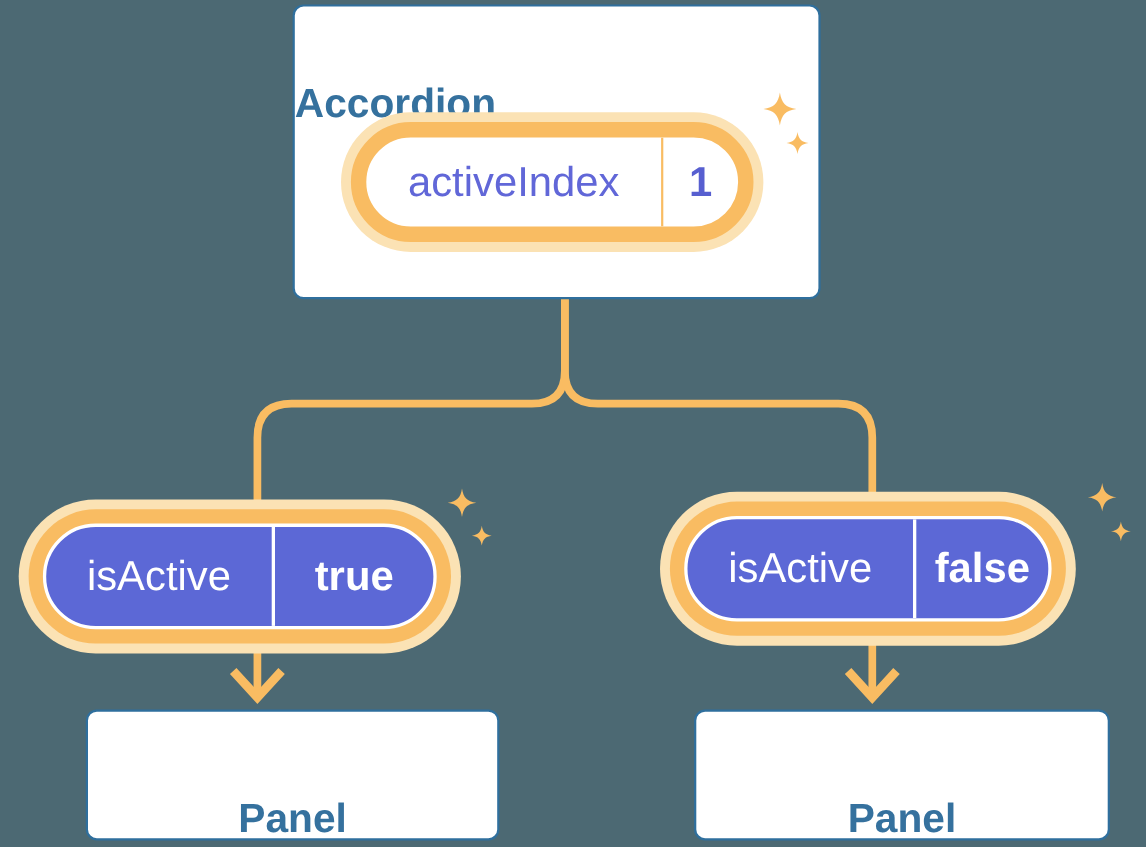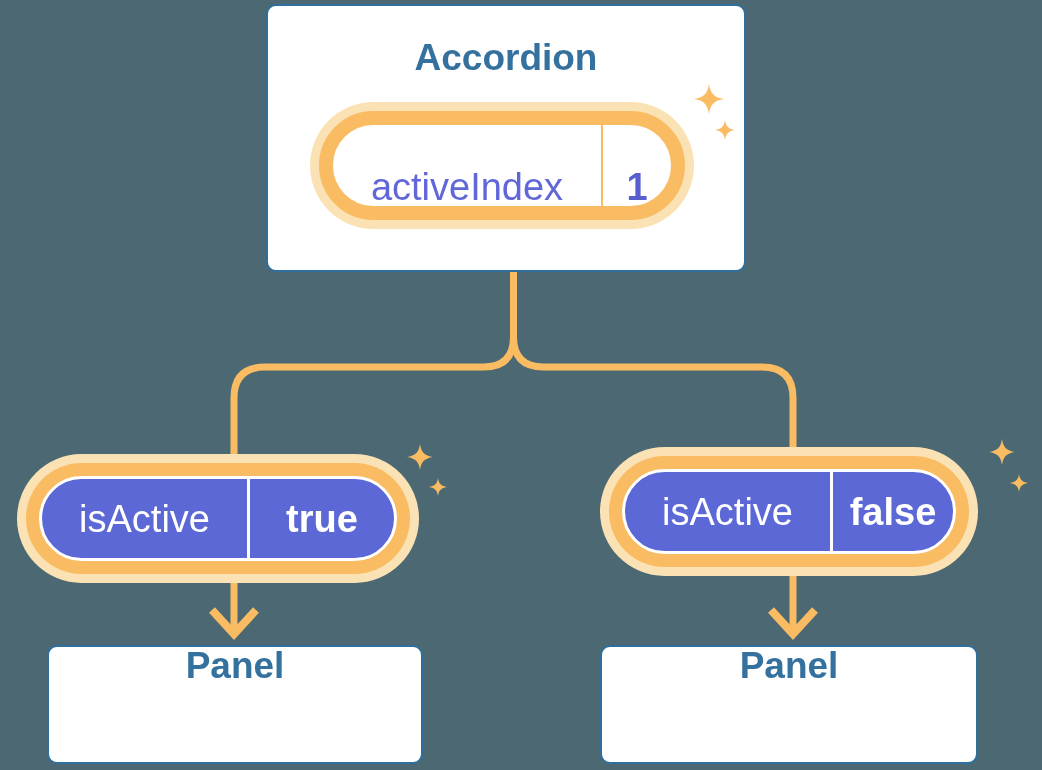--- a/index.html
+++ b/index.html
@@ -25,30 +25,32 @@
   .card {
     position: absolute;
     background: #FFFFFF;
     border: 2px solid #2F6F9D;
     border-radius: 10px;
     box-sizing: border-box;
   }
   .card-label {
     position: absolute;
     width: 100%;
-    text-align: center;
+    text-align: left;
     color: #35719E;
     font-size: 37px;
     font-weight: 600;
     line-height: 1;
+    margin-top: 36px;
   }
   .panel-card {
     display: flex;
-    align-items: flex-start;
+    align-items: flex-end;
     justify-content: center;
+    margin-left: 31px;
   }
   .panel-card .panel-label {
     color: #35719E;
     font-size: 37px;
     font-weight: 600;
     line-height: 1;
   }
   
   .state-pill {
     position: absolute;
@@ -58,21 +60,21 @@
     background: #FFFFFF;
     border: 14px solid #F9BC62;
     border-radius: 999px;
     box-shadow: 0 0 0 9px #FBE2B4;
     display: flex;
     align-items: stretch;
     overflow: hidden;
   }
   .state-pill .cell {
     display: flex;
-    align-items: flex-end;
+    align-items: center;
     justify-content: center;
   }
   .state-pill .cell.key { flex: 1 1 auto; }
   .state-pill .cell.val { width: 68px; }
   .state-pill .divider {
     width: 2px;
     background: #F9BC62;
   }
   .state-pill .key-text {
     color: #6167D8;
@@ -83,21 +85,21 @@
   .state-pill .val-text {
     color: #575FD0;
     font-size: 38px;
     font-weight: 700;
     line-height: 1;
   }
   
   .prop-pill {
     position: absolute;
     box-sizing: border-box;
-    height: 85px;
+    height: 96px;
     background: #5C68D6;
     border: 3px solid #FFFFFF;
     border-radius: 999px;
     box-shadow: 0 0 0 13px #F9BC62, 0 0 0 22px #FBE2B4;
     display: flex;
     align-items: stretch;
     overflow: hidden;
     justify-content: flex-end;
   }
   .prop-pill .cell {

